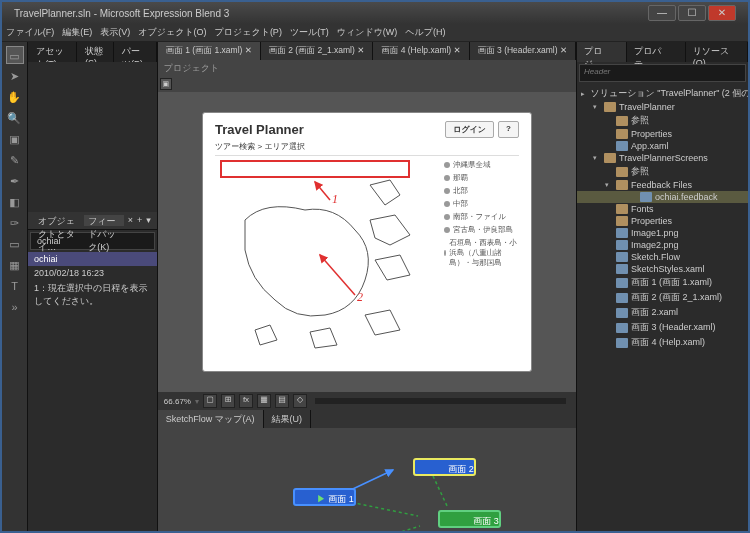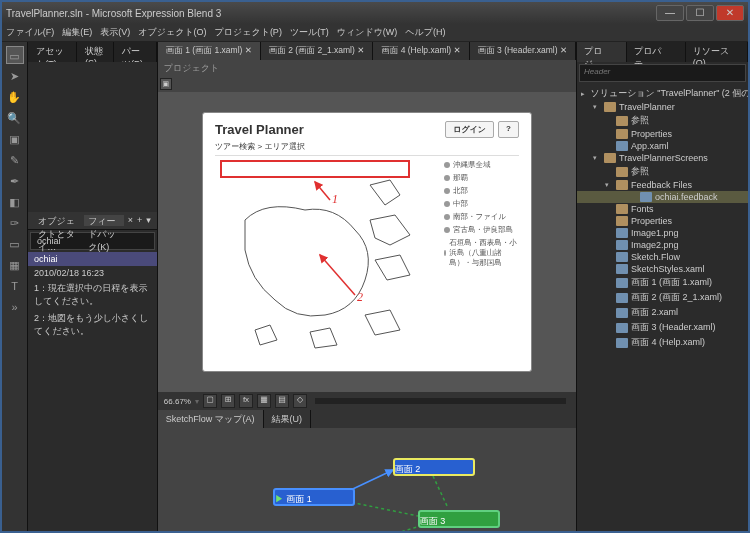--- a/index.html
+++ b/index.html
@@ -1,17 +1,17 @@
 <!DOCTYPE html>
 <html><head>
 <meta charset="utf-8">
 <style>
 * { margin: 0; padding: 0; box-sizing: border-box; font-family: "Meiryo", sans-serif; }
 body { width: 750px; height: 533px; background: #2b2b2b; color: #ccc; font-size: 10px; overflow: hidden; border: 2px solid #3a6090; }
-.titlebar { height: 22px; background: linear-gradient(#4a4a4a, #333); display: flex; align-items: center; padding: 0 4px; justify-content: space-between; }
+.titlebar { height: 22px; background: linear-gradient(#4a4a4a, #333); display: flex; align-items: center; padding: 0 12px; justify-content: space-between; }
 .winbtns { display: flex; gap: 2px; }
 .winbtn { width: 28px; height: 16px; border: 1px solid #666; background: #444; border-radius: 2px; text-align: center; line-height: 14px; }
 .winbtn.close { background: #c0392b; }
 .menubar { height: 18px; background: #333; display: flex; align-items: center; padding: 0 4px; gap: 8px; font-size: 9px; border-bottom: 1px solid #222; }
 .main { display: flex; height: 491px; }
 .left { width: 200px; background: #2b2b2b; border-right: 1px solid #111; display: flex; }
 .toolstrip { width: 26px; background: #333; display: flex; flex-direction: column; padding-top: 4px; gap: 3px; align-items: center; border-right: 1px solid #111; }
 .tool { width: 18px; height: 18px; font-size: 11px; text-align: center; line-height: 18px; color: #999; }
 .tool.active { background: #555; border: 1px solid #888; }
 .leftcol { flex: 1; display: flex; flex-direction: column; }
@@ -37,21 +37,21 @@
 .maparea { position: relative; height: 195px; margin-top: 4px; display: flex; }
 .maplegend { width: 75px; font-size: 7.5px; margin-left: auto; }
 .legrow { display: flex; align-items: center; gap: 3px; margin-bottom: 3px; color: #555; }
 .bullet { width: 6px; height: 6px; border-radius: 50%; background: #999; }
 .anno-box { position: absolute; border: 2px solid #e03030; }
 .anno-txt { position: absolute; color: #e03030; font-family: serif; font-style: italic; font-size: 12px; }
 .zoombar { height: 18px; background: #333; display: flex; align-items: center; gap: 4px; padding: 0 6px; font-size: 8px; }
 .zoombtn { width: 14px; height: 14px; background: #444; border: 1px solid #222; font-size: 8px; text-align: center; }
 .flowtabs { height: 18px; background: #333; display: flex; font-size: 9px; }
 .flowmap { height: 160px; background: #444; position: relative; }
-.node { position: absolute; width: 82px; height: 18px; border-radius: 3px; text-align: left; line-height: 18px; font-size: 9px; color: #fff; }
+.node { position: absolute; width: 63px; height: 18px; border-radius: 3px; text-align: right; line-height: 18px; font-size: 9px; color: #fff; margin-left: 20px; }
 .n1 { background: #2860d0; border: 2px solid #4890ff; }
 .n2 { background: #2860d0; border: 2px solid #eaea60; }
 .n3 { background: #30a040; border: 2px solid #60d080; }
 .right { width: 172px; background: #2b2b2b; border-left: 1px solid #111; display: flex; flex-direction: column; }
 .righttabs { height: 20px; background: #222; display: flex; font-size: 9px; }
 .rtab { padding: 3px 7px; border-right: 1px solid #111; }
 .rtab.active { background: #333; }
 .searchbox { height: 18px; background: #1a1a1a; border: 1px solid #444; margin: 2px; padding: 2px 4px; font-size: 8px; color: #777; font-style: italic; }
 .tree { flex: 1; overflow: auto; font-size: 9px; padding: 2px 0; }
 .trow { display: flex; align-items: center; gap: 3px; padding: 1px 2px; white-space: nowrap; }
@@ -113,21 +113,20 @@
             <span style="padding: 0px 4px;">オブジェクトとタイ…</span>
             <span style="padding: 0px 4px; background: rgb(68, 68, 68);">フィードバック(K)</span>
             <span style="margin-left: auto;">×</span>
             <span style="margin-left: auto;">+</span>
             <span style="margin-left: auto;">▾</span>
           </div>
         <div style="padding:3px 6px;background:#1a1a1a;border:1px solid #444;margin:2px;font-size:9px">ochiai</div>
         <div class="fbrow name">ochiai</div>
         <div class="fbrow">2010/02/18 16:23</div>
         <div class="fbrow">1：現在選択中の日程を表示してください。</div>
-        <div class="fbrow">2：地図をもう少し小さくしてください。</div>
       </div>
     </div>
   </div>
 
   <div class="center">
     <div class="doctabs" id="doctabs">
         <div class="doctab active">画面 1 (画面 1.xaml) ✕</div>
         <div class="doctab">画面 2 (画面 2_1.xaml) ✕</div>
         <div class="doctab">画面 4 (Help.xaml) ✕</div>
         <div class="doctab">画面 3 (Header.xaml) ✕</div>

